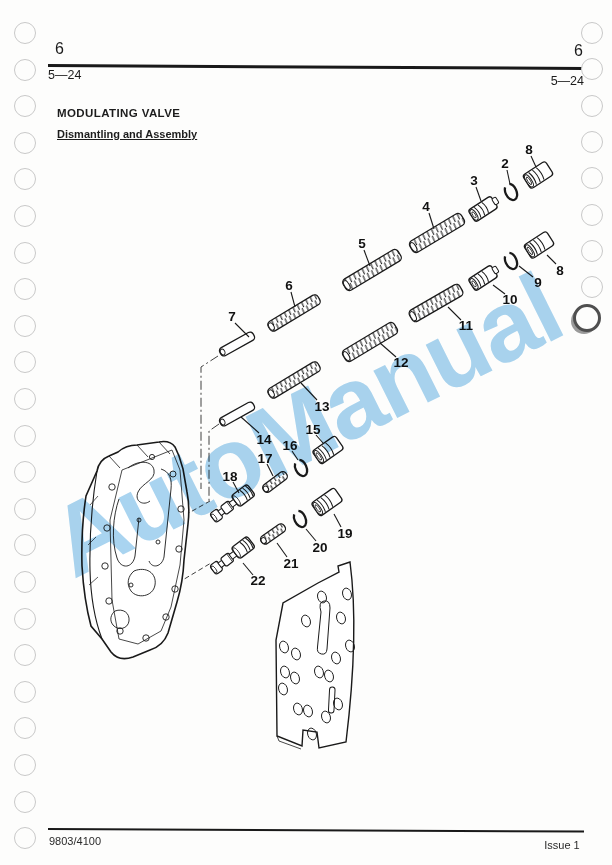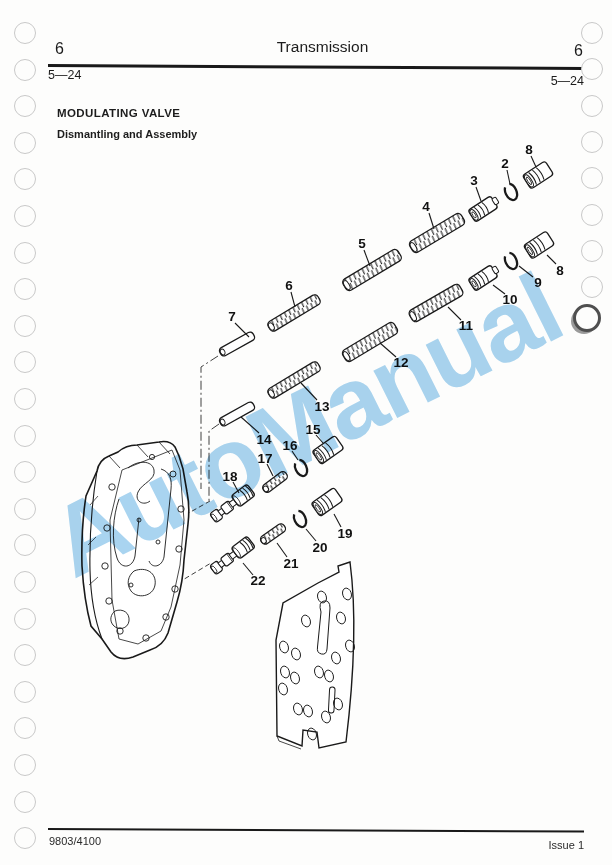--- a/index.html
+++ b/index.html
@@ -6,21 +6,21 @@
   .page{
     position:relative;width:612px;height:865px;margin:0 auto;
     background:#fdfdfc;overflow:hidden;
     font-family:"Liberation Sans",sans-serif;color:#1c1c1c;
   }
   .abs{position:absolute;line-height:1;}
   .pagenum{font-size:16px;}
   .secnum{font-size:12.5px;}
   .rule{position:absolute;background:#191919;transform-origin:0 50%;}
   .heading{font-size:11.5px;font-weight:bold;letter-spacing:.4px;}
-  .subheading{font-size:11px;font-weight:bold;}
+  .subheading{font-size:11px;font-weight:bold;text-decoration:underline;}
   .footer-text{font-size:11px;color:#2a2a2a;}
   .watermark{
     position:absolute;left:58px;top:498px;
     font-size:100px;font-weight:700;letter-spacing:-2px;line-height:1;
     color:#a9d4f0;white-space:nowrap;
     transform:rotate(-26.5deg);transform-origin:0 50%;
     mix-blend-mode:multiply;z-index:4;pointer-events:none;
   }
   #diagram-svg{position:absolute;left:0;top:0;z-index:2;}
   .hole{position:absolute;width:22px;height:22px;border-radius:50%;
@@ -28,21 +28,20 @@
   .hole.dark{width:28px;height:28px;border:3px solid #4f4f4f;
     box-shadow:-3px 3px 0 -1px #9a9a9a;}
   .txt{z-index:6;}
 </style>
 </head>
 <body>
 
 <div class="page">
 
   <span class="abs txt pagenum" style="left:55px;top:41px;">6</span>
-  <span class="abs txt" style="left:250px;top:39px;width:145px;text-align:center;font-size:15.5px;">Transmission</span>
   <span class="abs txt pagenum" style="left:574px;top:43px;">6</span>
   <div class="rule" style="left:48px;top:64px;width:536px;height:2.6px;transform:rotate(0.32deg);"></div>
   <span class="abs txt secnum" style="left:48px;top:69px;">5—24</span>
   <span class="abs txt secnum" style="left:548px;top:75px;width:36px;text-align:right;">5—24</span>
 
   <span class="abs txt heading" style="left:57px;top:108px;">MODULATING VALVE</span>
   <span class="abs txt subheading" style="left:57px;top:129px;">Dismantling and Assembly</span>
 
   <div class="watermark">AutoManual</div>
 
@@ -341,15 +340,15 @@
       <div class="hole" style="left: 581px; top: 130.9px;"></div>
       <div class="hole" style="left: 581px; top: 167.2px;"></div>
       <div class="hole" style="left: 581px; top: 203.5px;"></div>
       <div class="hole" style="left: 581px; top: 239.8px;"></div>
       <div class="hole" style="left: 581px; top: 276.1px;"></div>
       <div class="hole dark" style="left: 573px; top: 304px;"></div>
     </div>
 
   <div class="rule" style="left:48px;top:828px;width:536px;height:2px;transform:rotate(0.28deg);"></div>
   <span class="abs txt footer-text" style="left:49px;top:836px;">9803/4100</span>
-  <span class="abs txt footer-text" style="left:540px;top:840px;width:44px;text-align:right;">Issue 1</span>
+  <span class="abs txt footer-text" style="left:540px;top:840px;width:44px;text-align:center;">Issue 1</span>
 
 </div>
 
 </body></html>

